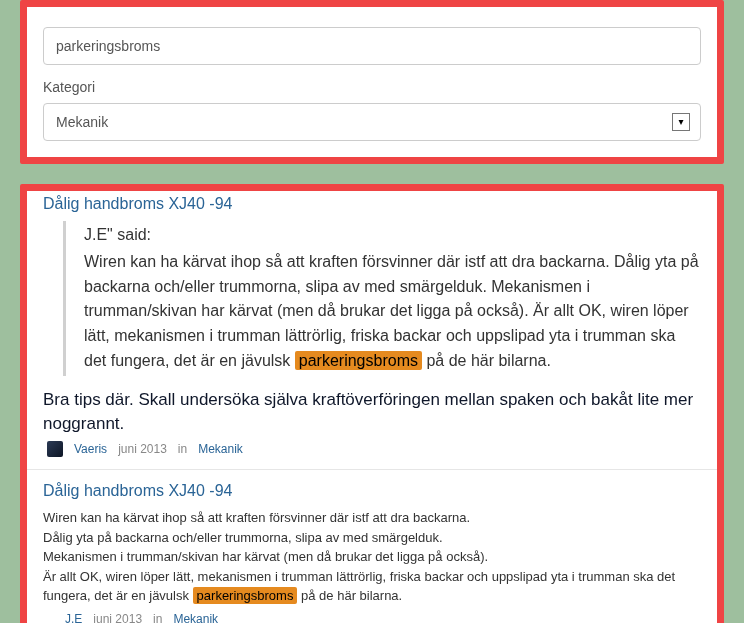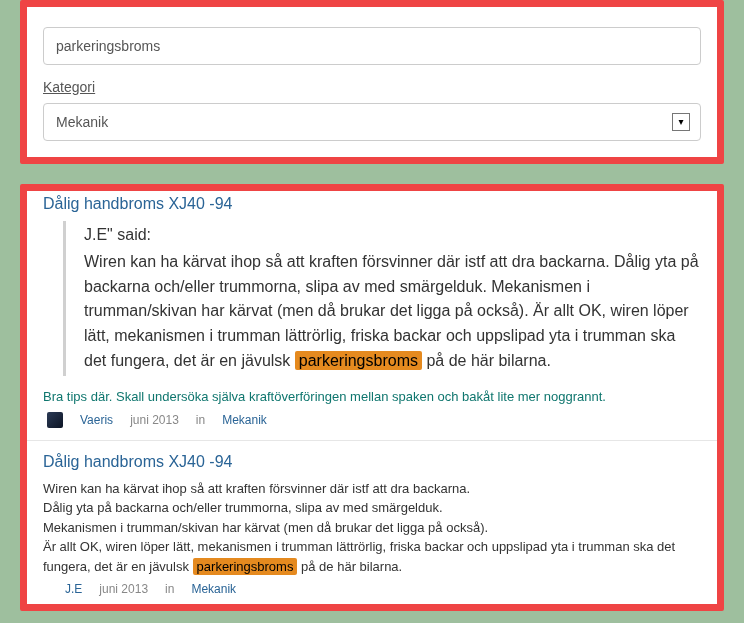--- a/index.html
+++ b/index.html
@@ -28,21 +28,20 @@
     padding: 10px 12px;
     font-size: 14px;
     color: #555;
     margin-bottom: 14px;
   }
   .field-label {
     font-size: 14px;
     color: #555;
     margin-bottom: 8px;
     display: block;
-    text-decoration: underline;
   }
   .select {
     width: 100%;
     border: 1px solid #ccc;
     border-radius: 4px;
     padding: 10px 12px;
     font-size: 14px;
     color: #555;
     background: #fff;
     position: relative;
@@ -77,31 +76,31 @@
     line-height: 1.55;
   }
   .quote-said { margin-bottom: 2px; }
   .highlight {
     background: #e58a1f;
     color: #000;
     padding: 1px 4px;
     border-radius: 2px;
   }
   .snippet {
-    font-size: 13px;
-    color: #0f766e;
+    font-size: 17px;
+    color: #0f172a;
     margin: 4px 0 6px 0;
     line-height: 1.4;
   }
   .meta {
     font-size: 12px;
     color: #888;
     display: flex;
     align-items: center;
-    gap: 17px;
+    gap: 11px;
     margin-left: 4px;
   }
   .meta .avatar {
     width: 16px;
     height: 16px;
     background: linear-gradient(135deg,#2b3a55,#0d1525);
     border-radius: 2px;
     display: inline-block;
   }
   .meta .author { color: #2a6496; }

